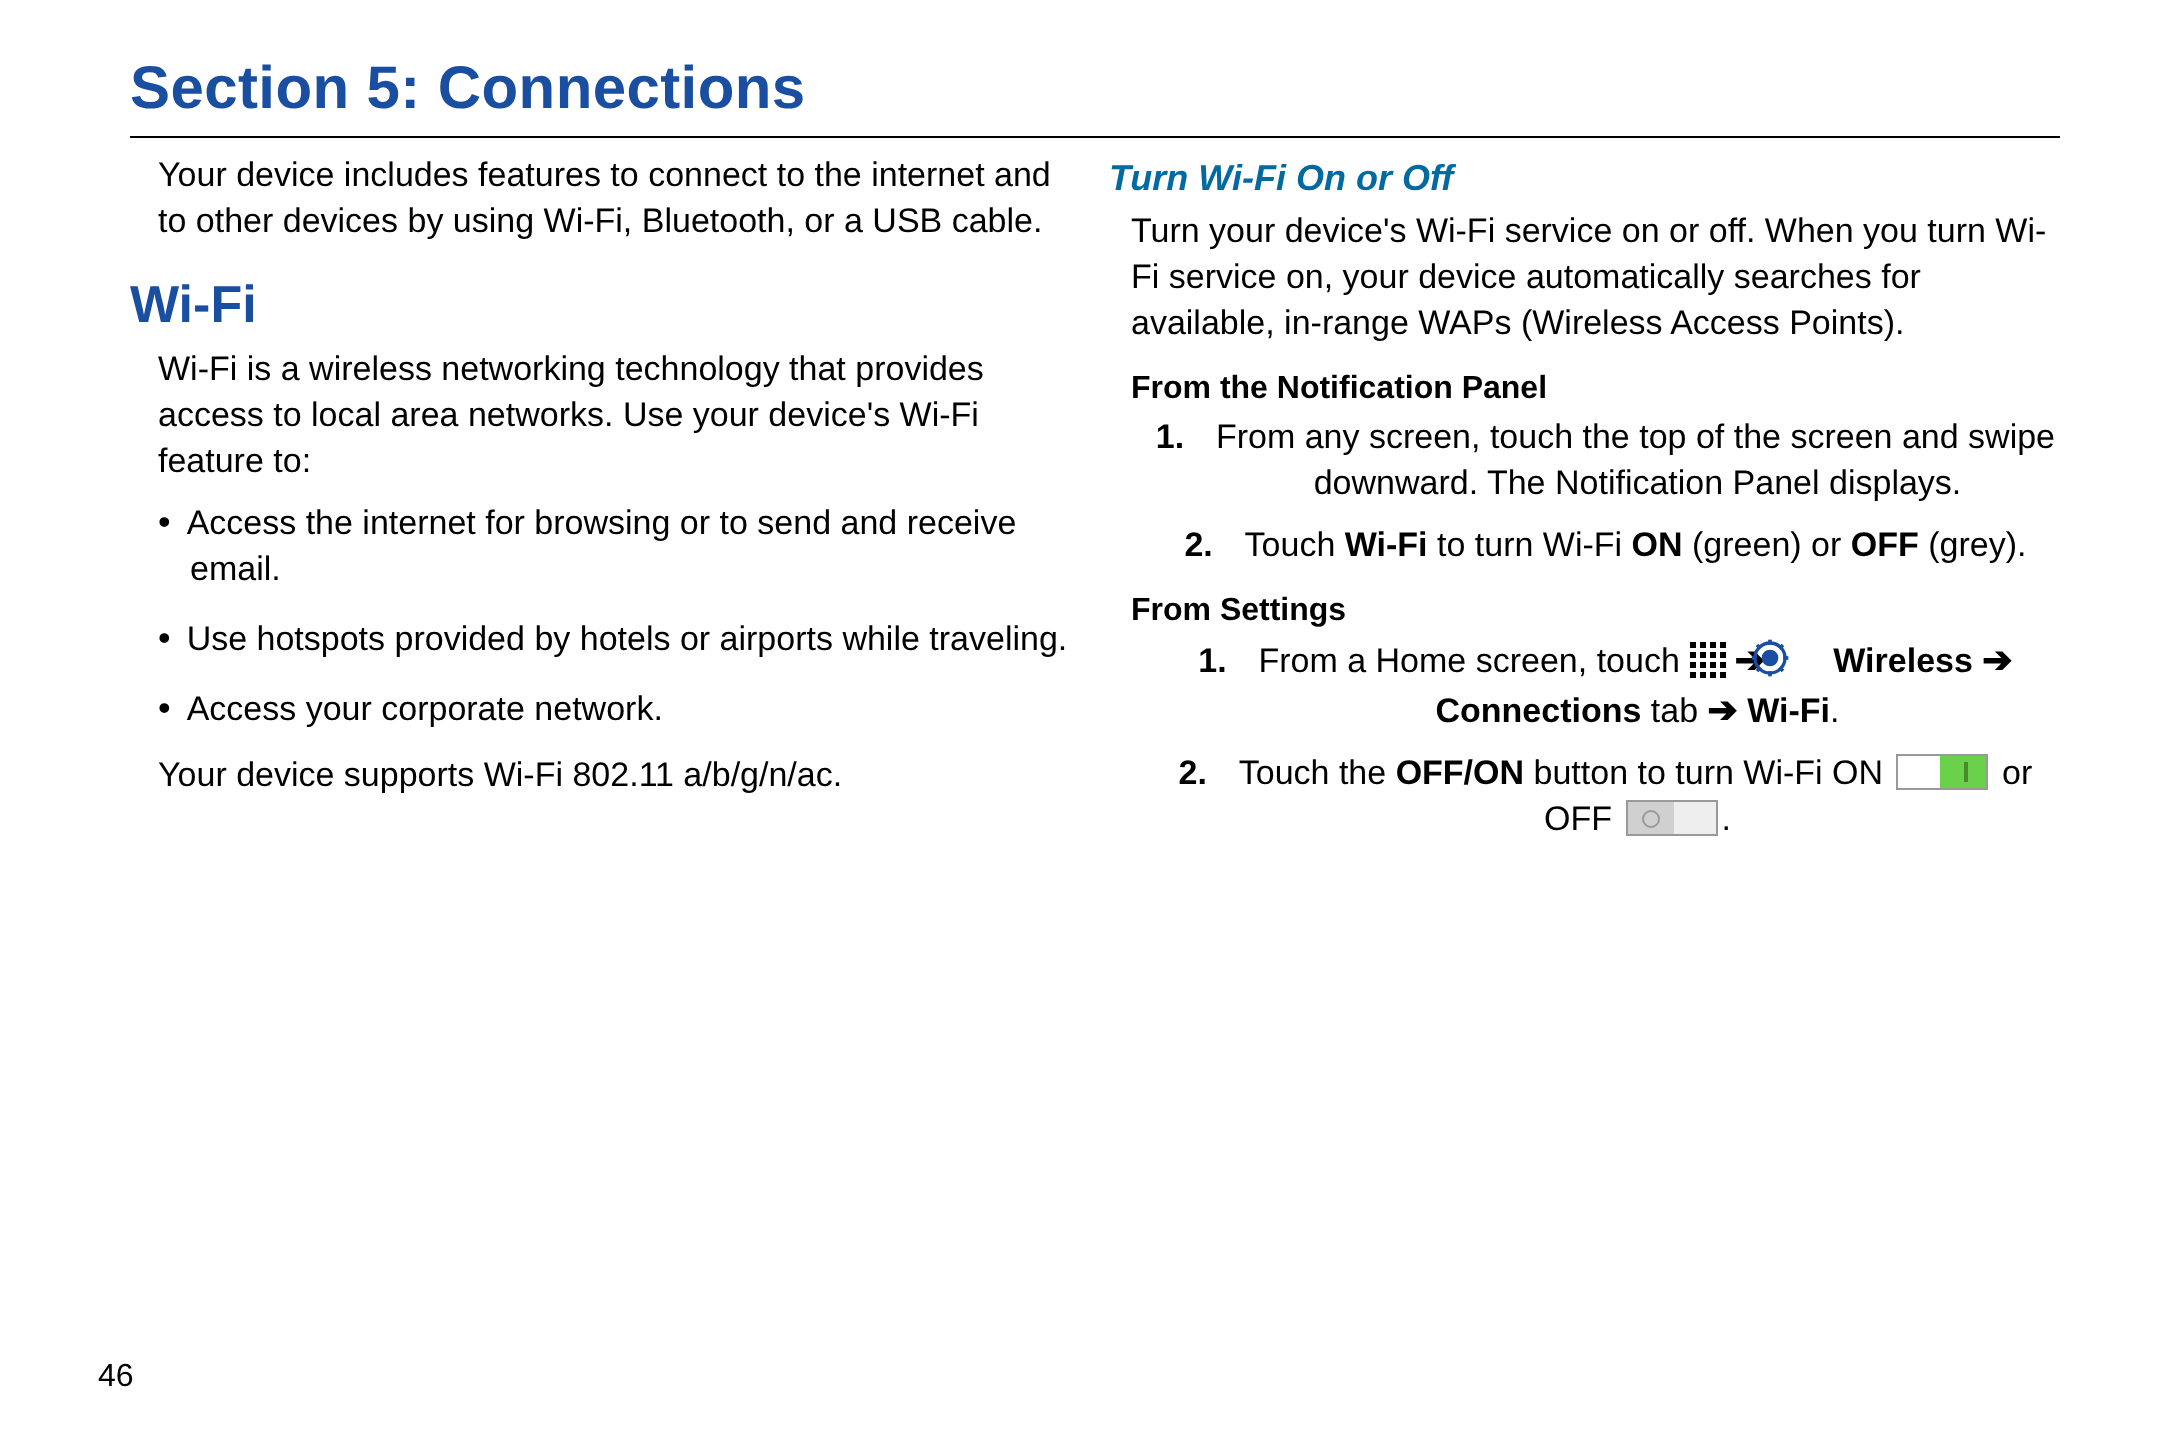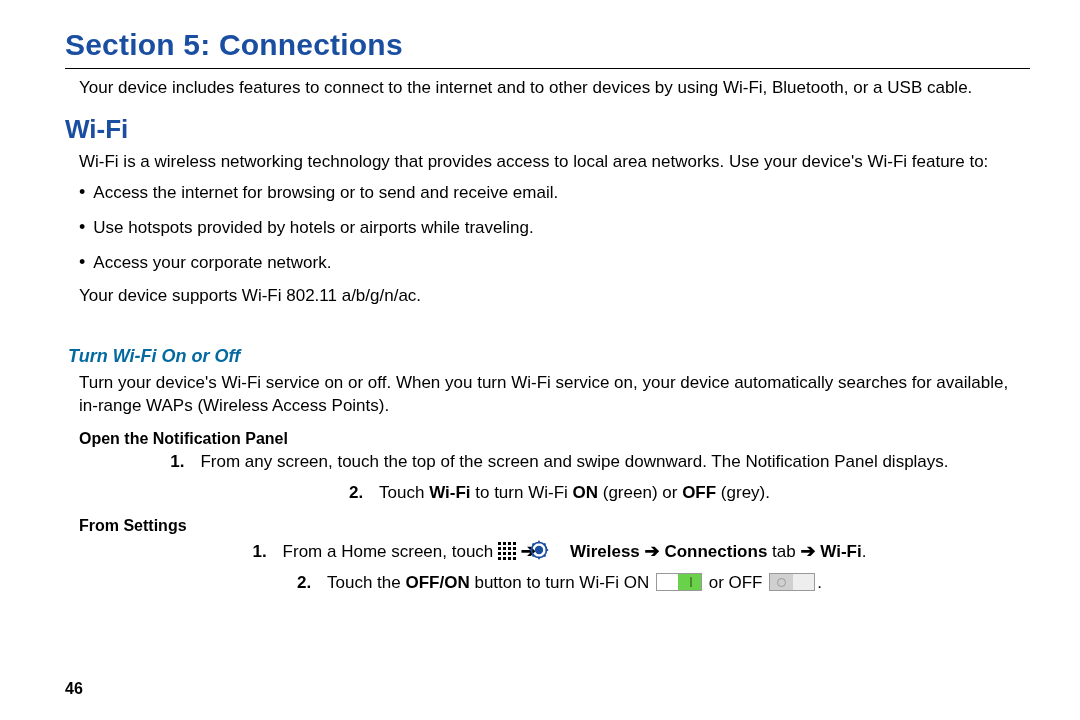--- a/index.html
+++ b/index.html
@@ -1,33 +1,33 @@
 <!DOCTYPE html>
 <html><head>
 <meta charset="utf-8">
 <style>
   * { box-sizing: border-box; margin: 0; padding: 0; }
   html, body { width: 1080px; height: 720px; background: #fff; font-family: Arial, Helvetica, sans-serif; color: #000; }
   .page { padding: 28px 50px 10px 65px; position: relative; height: 100%; border-radius: 17px; }
   .section-title { font-size: 30px; font-weight: bold; color: #1a4ea1; font-family: Arial, Helvetica, sans-serif; letter-spacing: 0.2px; margin-bottom: 6px; }
   .rule { border: none; border-top: 1.5px solid #000; margin: 0 0 8px 0; }
-  .cols { display: flex; gap: 30px; flex-direction: column; }
+  .cols { display: flex; gap: 8px; }
   .col { flex: 1 1 0; font-size: 17px; line-height: 1.35; }
   .col p { margin-left: 14px; margin-bottom: 6px; }
   .h2 { font-size: 26px; font-weight: bold; color: #1a4ea1; margin: 12px 0 4px 0; }
   .h3 { font-size: 18px; font-weight: bold; font-style: italic; color: #0369a1; margin: 0 0 4px 3px; }
   .h4 { font-size: 16px; font-weight: bold; margin: 10px 0 2px 14px; }
   ul.bullets { list-style: none; margin: 6px 0 6px 14px; }
   ul.bullets li { padding-left: 16px; text-indent: -16px; margin-bottom: 10px; }
   ul.bullets li::before { content: "•"; font-size: 18px; margin-right: 8px; }
   ol.steps { list-style: none; margin: 2px 0 6px 32px; }
   ol.steps li { padding-left: 24px; text-indent: -24px; margin-bottom: 8px; text-align: center; }
   ol.steps li .num { font-weight: bold; display: inline-block; width: 22px; }
   b { font-weight: bold; }
-  .pagenum { position: absolute; left: 65px; bottom: 22px; font-size: 16px; font-weight: bold; }
+  .pagenum { position: absolute; left: 49px; bottom: 22px; font-size: 16px; }
 
   
   .icon { display: inline-block; vertical-align: -3px; }
   .grid-icon { width: 18px; height: 18px; position: relative; }
   .grid-icon span { position: absolute; width: 3px; height: 3px; background: #000; }
   .gear-icon { width: 20px; height: 20px; color: #1a4ea1; }
   .arrow { font-weight: bold; font-size: 18px; }
 
   
   .toggle { display: inline-block; width: 46px; height: 18px; border: 1px solid #999; vertical-align: -3px; position: relative; margin: 0 2px; }
@@ -59,21 +59,21 @@
         <li>Access your corporate network.</li>
       </ul>
 
       <p>Your device supports Wi-Fi 802.11 a/b/g/n/ac.</p>
     </div>
 
     <div class="col">
       <h3 class="h3">Turn Wi-Fi On or Off</h3>
       <p>Turn your device's Wi-Fi service on or off. When you turn Wi-Fi service on, your device automatically searches for available, in-range WAPs (Wireless Access Points).</p>
 
-      <h4 class="h4">Open the Notification Panel</h4>
+      <h4 class="h4">From the Notification Panel</h4>
       <ol class="steps">
         <li><span class="num">1.</span><span>From any screen, touch the top of the screen and swipe downward. The Notification Panel displays.</span></li>
         <li><span class="num">2.</span><span><span>Touch </span><b>Wi-Fi</b><span> to turn Wi-Fi </span><b>ON</b><span> (green) or </span><b>OFF</b><span> (grey).</span></span></li>
       </ol>
 
       <h4 class="h4">From Settings</h4>
       <ol class="steps">
         <li><span class="num">1.</span><span><span>From a Home screen, touch </span>
           <span class="icon grid-icon"><span style="left: 0px; top: 0px;"></span><span style="left: 5px; top: 0px;"></span><span style="left: 10px; top: 0px;"></span><span style="left: 15px; top: 0px;"></span><span style="left: 0px; top: 5px;"></span><span style="left: 5px; top: 5px;"></span><span style="left: 10px; top: 5px;"></span><span style="left: 15px; top: 5px;"></span><span style="left: 0px; top: 10px;"></span><span style="left: 5px; top: 10px;"></span><span style="left: 10px; top: 10px;"></span><span style="left: 15px; top: 10px;"></span><span style="left: 0px; top: 15px;"></span><span style="left: 5px; top: 15px;"></span><span style="left: 10px; top: 15px;"></span><span style="left: 15px; top: 15px;"></span></span>
           <span class="arrow">➔</span>

